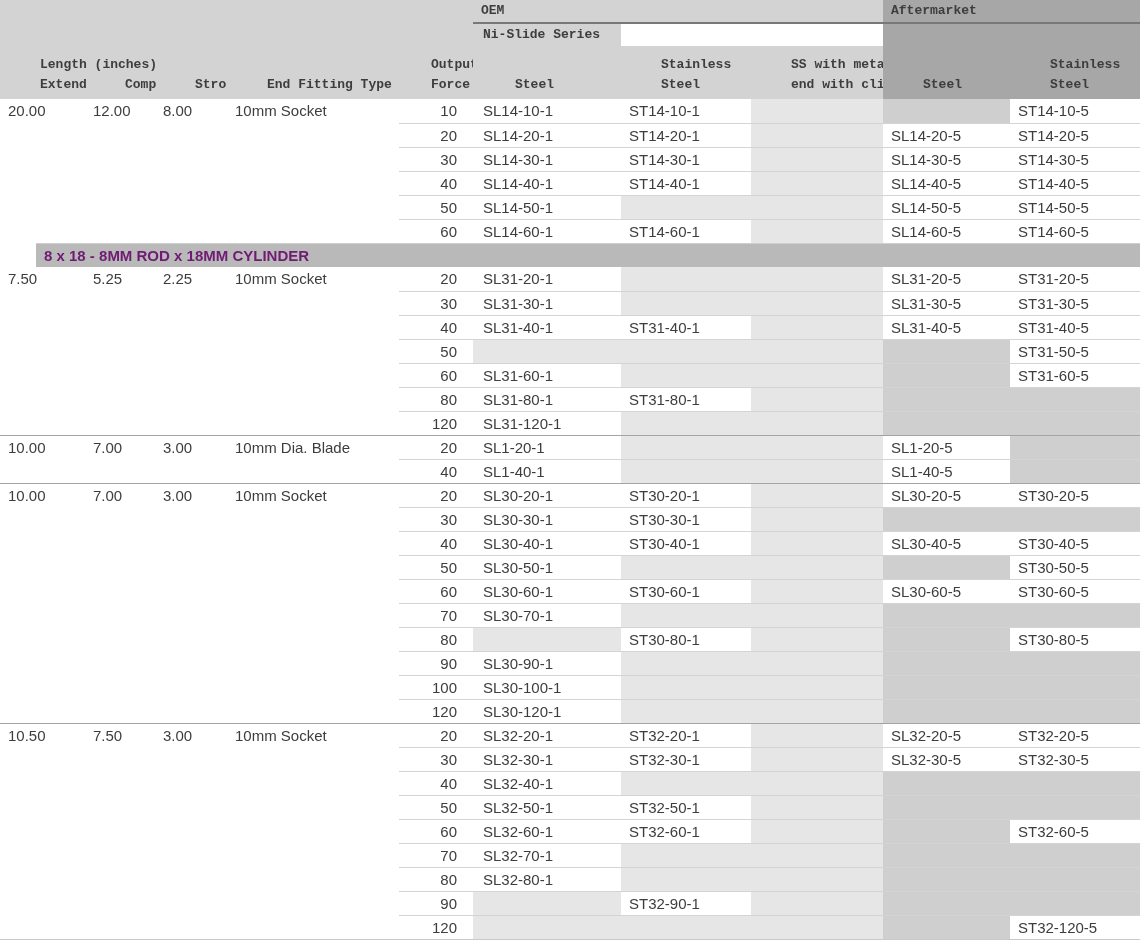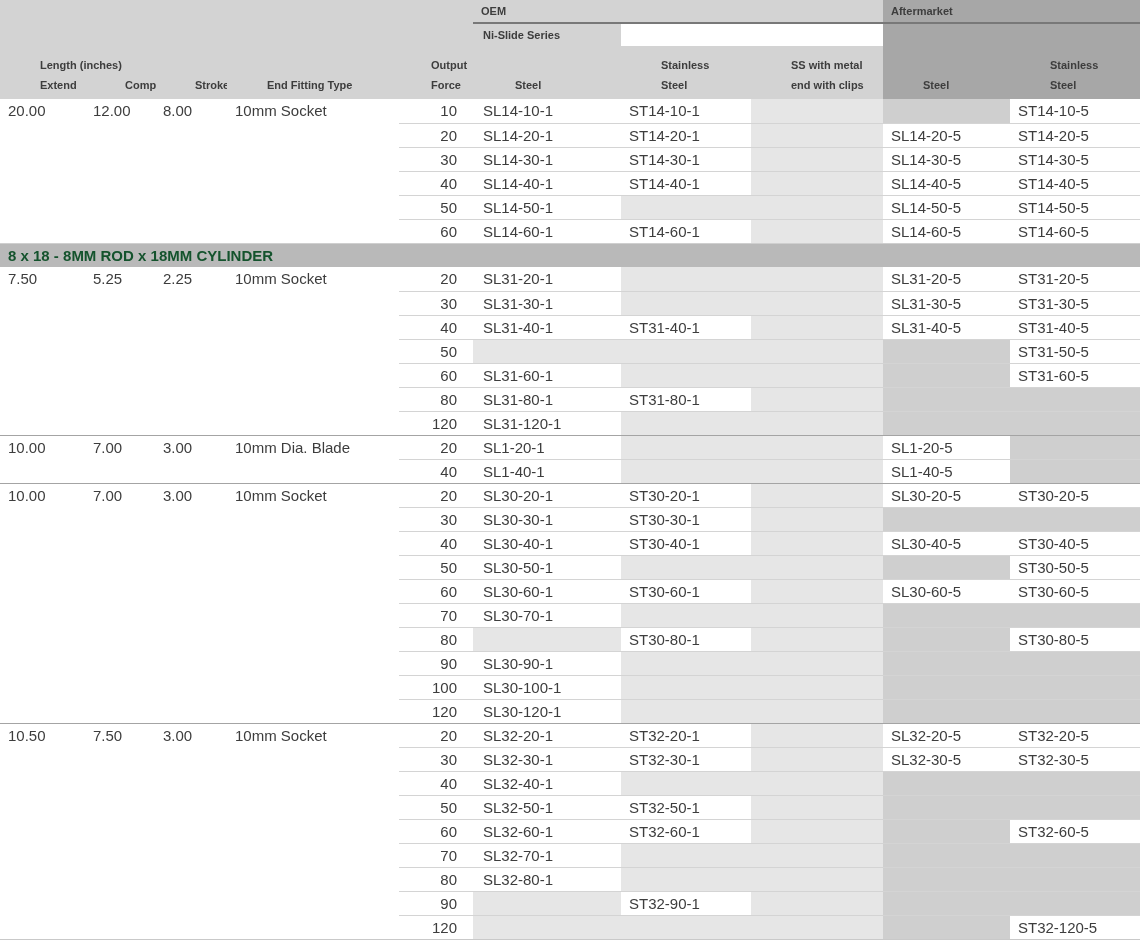--- a/index.html
+++ b/index.html
@@ -13,21 +13,21 @@
     --am-bg:#a7a7a7;
     --section-bg:#b9b9b9;
     --oem-empty:#e6e6e6;
     --am-empty:#cfcfcf;
     --text:#3d3d3d;
   }
 
   .grid { display:grid; grid-template-columns:var(--cols); }
 
   
-  .hdr { font-weight:bold; font-size:11px; }
+  .hdr { font-weight:bold; font-size:13px;font-family:Liberation Mono, monospace; }
   .hrow1 { height:24px; }
   .hrow2 { height:22px; }
   .hrow3 { height:53px; }
   .hc { background:var(--header-bg); white-space:nowrap; overflow:hidden;padding-left:32px; }
   .hc.am { background:var(--am-bg); }
   .span-1-5 { grid-column:1 / span 5; }
   .span-6-8 { grid-column:6 / span 3; }
   .span-9-10 { grid-column:9 / span 2; }
   .span-7-8 { grid-column:7 / span 2; }
   .span-1-3 { grid-column:1 / span 3; }
@@ -39,22 +39,22 @@
   .colhead .pl10 { padding-left:10px; }
   .colhead.right { align-items:flex-start; padding-right:16px; }
   .len-wrap { display:flex; flex-direction:column; justify-content:flex-end; padding-bottom:4px; line-height:20px; }
   .len-label { padding-left:8px; }
   .ecs { display:grid; grid-template-columns:85px 70px 72px; }
   .ecs span { padding-left:8px; white-space:nowrap; }
 
   
   #tbody { font-size:15px; }
   .section-row { height:24px; line-height:24px; background:var(--section-bg);
-                 font-weight:bold; padding-left:8px; color:#14532d;
-                 border-top:1px solid #cfcfcf; white-space:nowrap; }
+                 font-weight:bold; padding-left:8px; color:#701a75;
+                 border-top:1px solid #cfcfcf; white-space:nowrap;margin-left:36px; }
   .row { height:24px; }
   .c { line-height:23px; white-space:nowrap; overflow:hidden; background:#fff; }
   .c.dim { padding-left:8px; }
   .c.fit { padding-left:8px; }
   .c.force { text-align:right; padding-right:16px; }
   .c.p6 { padding-left:10px; }
   .c.p7, .c.p8 { padding-left:8px; }
   .c.p9, .c.p10 { padding-left:8px; }
   .c.oem-empty { background:var(--oem-empty); }
   .c.am-empty { background:var(--am-empty); }

